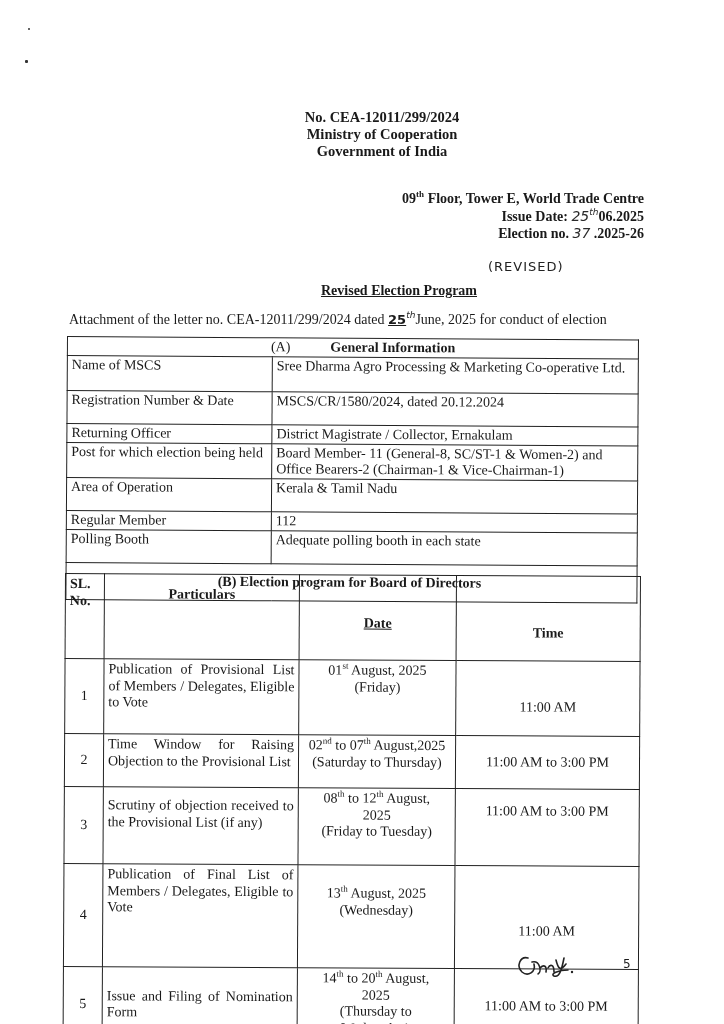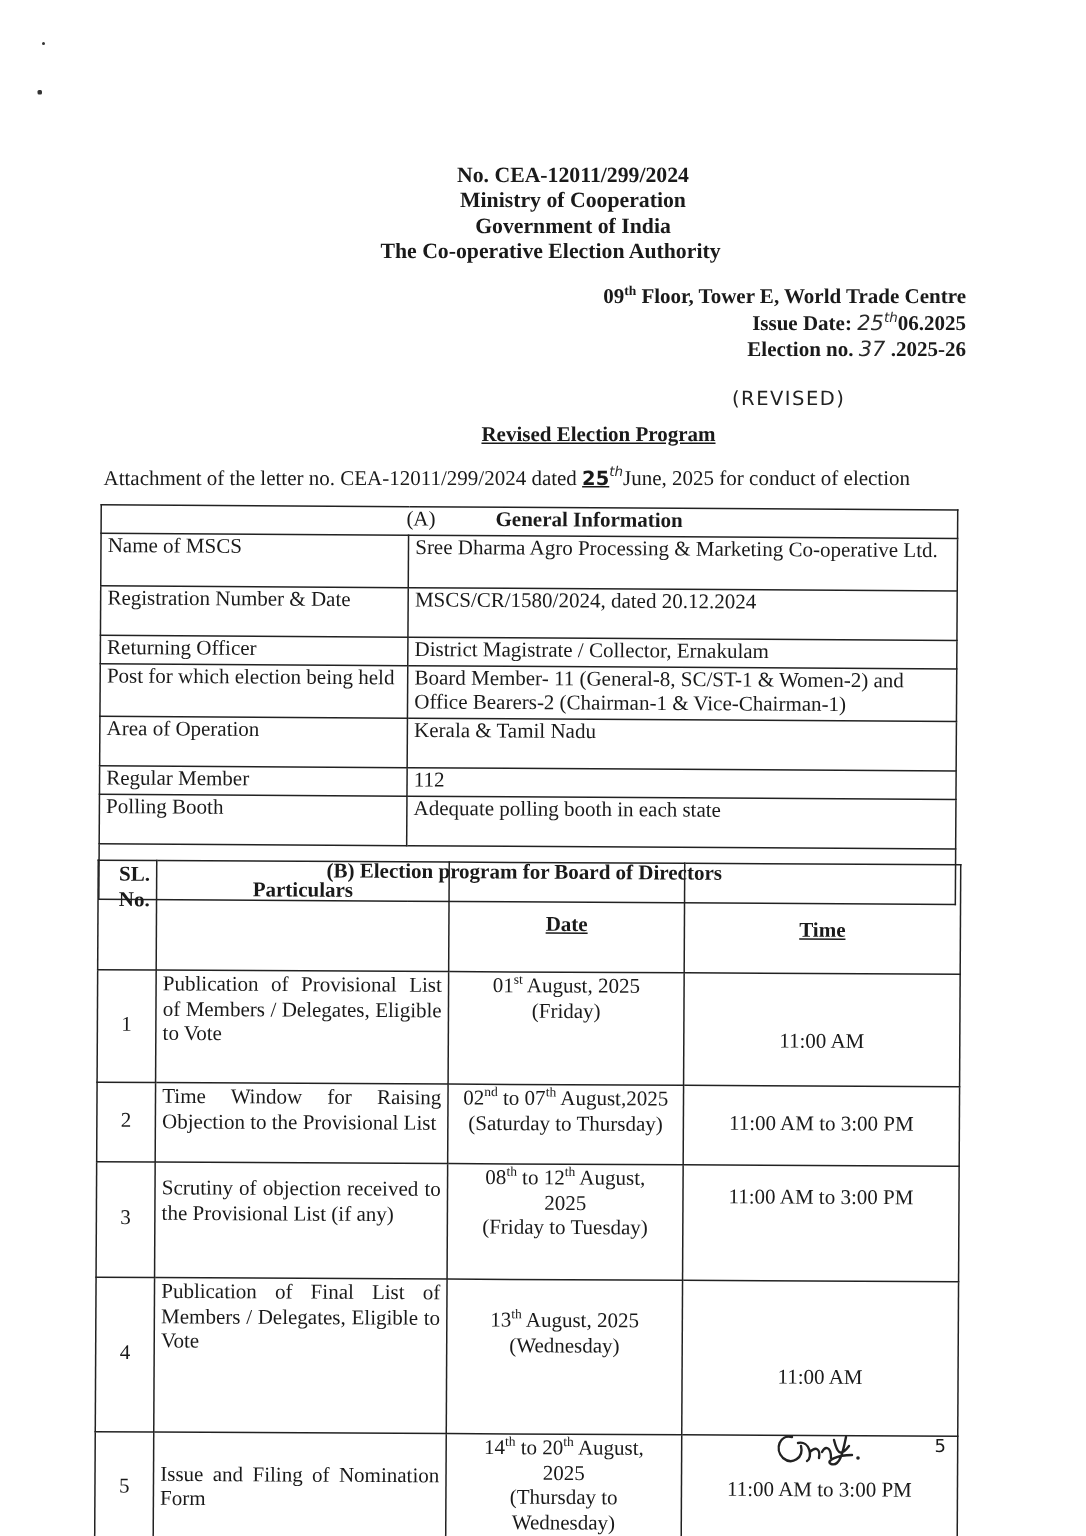--- a/index.html
+++ b/index.html
@@ -142,24 +142,24 @@
     table.program th, table.program td {
       border: 1.3px solid #222;
       padding: 2px 4px;
       line-height: 16.5px;
     }
     table.program th {
       font-weight: bold;
       height: 50px;
       vertical-align: middle;
     }
-    table.program th.sl { width: 30px; text-align: right; vertical-align: top; padding-top: 2px; }
+    table.program th.sl { width: 30px; text-align: left; vertical-align: top; padding-top: 2px; }
     table.program th.part { width: 186px; vertical-align: top; padding-top: 12px; }
     table.program th.date { width: 148px; text-decoration: underline; padding-top: 14px; margin-top: 23px; }
-    table.program th.time { text-decoration: underline; padding-top: 20px; border-radius: 27px; }
+    table.program th.time { padding-top: 32px; border-radius: 27px; }
     table.program td.sl { text-align: center; vertical-align: middle; }
     table.program td.part { text-align: justify; vertical-align: top; }
     table.program td.date { text-align: center; vertical-align: top; }
     table.program td.time { text-align: center; vertical-align: middle; }
     table.program tr.row-1 td { height: 52px; }
     table.program tr.row-2 td { height: 48px; }
     table.program tr.row-3 td { height: 60px; }
     table.program tr.row-4 td { height: 70px; }
     table.program tr.row-5 td { height: 70px; }
     table.program tr.row-1 td.time { padding-top: 20px; }
@@ -187,21 +187,20 @@
 </head>
 <body>
 
 <div class="speck" style="top:28px;left:28px;width:2px;height:2px;"></div>
 <div class="speck" style="top:60px;left:25px;"></div>
 
 <div class="header-center">
   <span class="line l0">No. CEA-12011/299/2024</span>
   <span class="line l2">Ministry of Cooperation</span>
   <span class="line l1">Government of India</span>
-  <span class="line l3">The Co-operative Election Authority</span>
 </div>
 
 <div class="address">
   <span class="line"><span>09</span><sup>th</sup><span> Floor, Tower E, World Trade Centre</span></span>
   <span class="line"><span>Issue Date: </span><span class="hand">25</span><sup class="hand">th</sup><span>06.2025</span></span>
   <span class="line"><span>Election no. </span><span class="hand">37</span><span> .2025-26</span></span>
 </div>
 <div class="revised-hand">(REVISED)</div>
 
 <div class="program-title">Revised Election Program</div>

